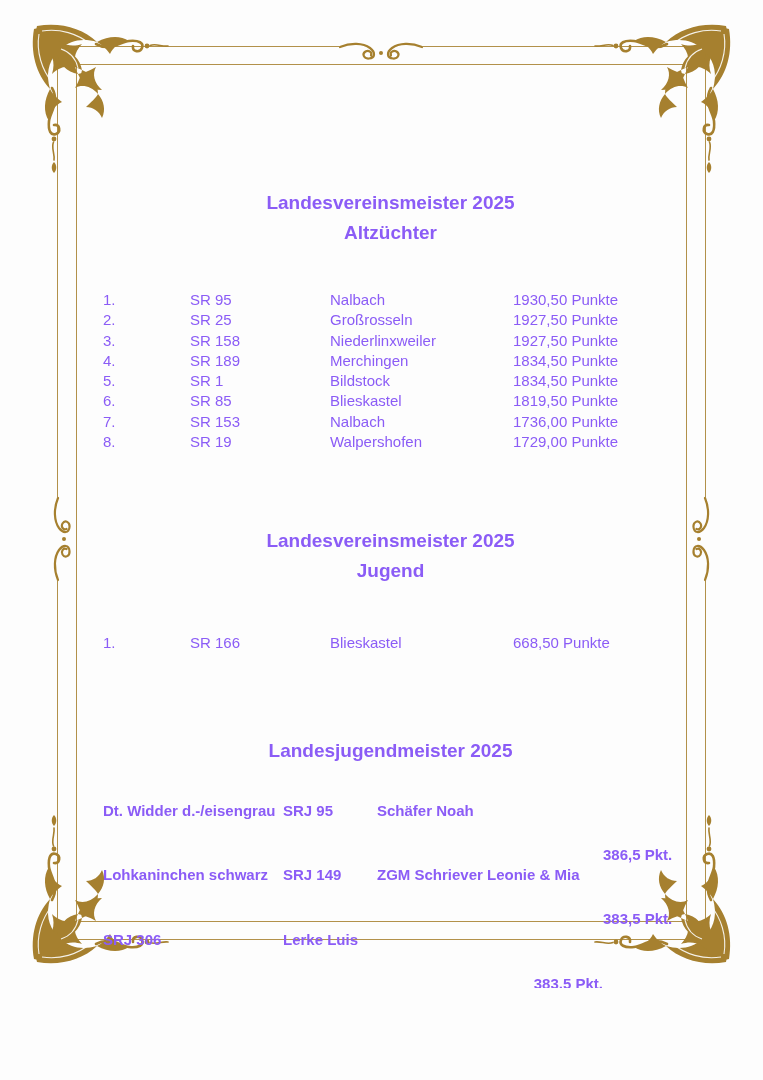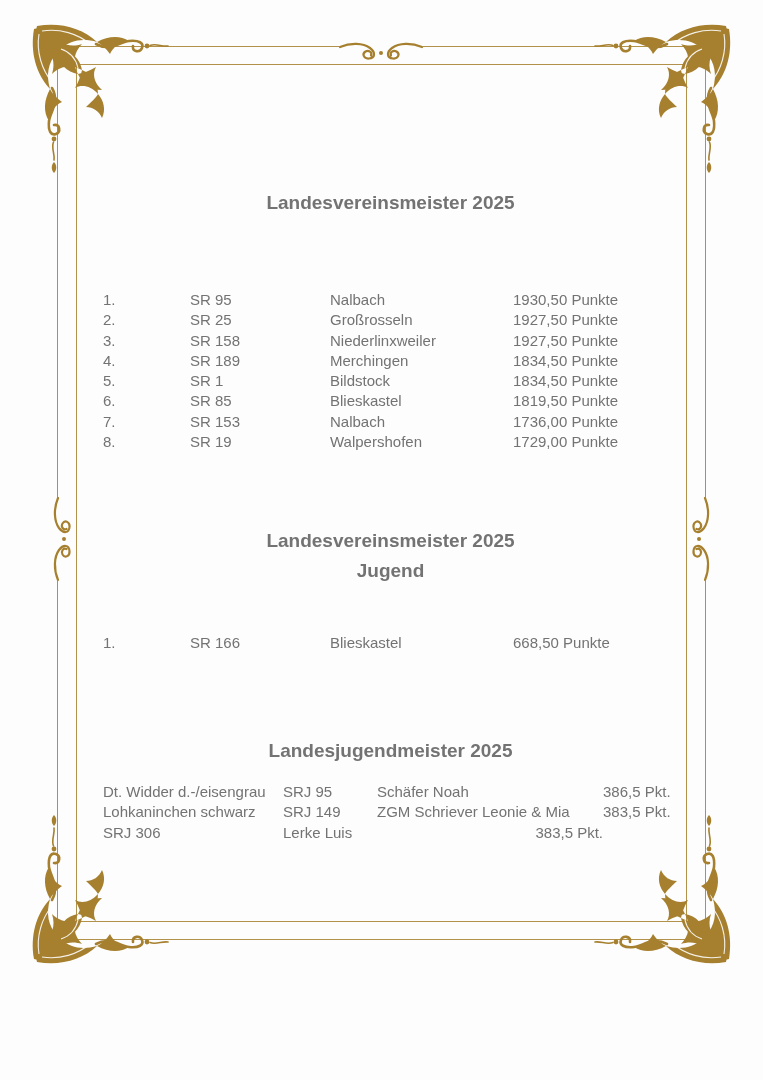--- a/index.html
+++ b/index.html
@@ -4,21 +4,21 @@
 <style>
   * { margin: 0; padding: 0; box-sizing: border-box; }
   html, body { background: #fdfdfd; }
   .page {
     position: relative;
     width: 763px;
     height: 988px;
     background: #fdfdfd;
     overflow: hidden;
     font-family: "Liberation Sans", sans-serif;
-    color: #737373;
+    color: #8b5cf6;
   }
   
   .frame-outer {
     position: absolute; left: 57px; top: 46px; right: 57px; bottom: 48px;
     border: 1px solid #b2914a;
   }
   .frame-inner {
     position: absolute; left: 76px; top: 64px; right: 76px; bottom: 66px;
     border: 1px solid #b2914a;
   }
@@ -41,25 +41,25 @@
     text-align: center; font-weight: bold; font-size: 19px; line-height: 30px;
   }
   .pos-t1 { top: 188px; }
   .pos-t2 { top: 526px; }
   .pos-t3 { top: 736px; }
 
   
   .tbl { position: absolute; left: 103px; font-size: 15px; line-height: 20.3px; }
   .pos-tbl1 { top: 290px; }
   .pos-tbl2 { top: 633px; }
-  .pos-tbl3 { top: 782px; }
+  .pos-tbl3 { top: 801px; font-weight: bold; }
   .tbl .row { display: grid; }
   .tA .row { grid-template-columns: 87px 140px 183px 1fr; width: 573px; }
   .tB .row { grid-template-columns: 180px 94px 226px 1fr; width: 564px; }
-  .tB .pts { text-align: right; }
+  .tB .pts { text-align: right; margin-top: 44px; }
   .row span { white-space: nowrap; }
 </style>
 </head>
 <body>
 
 <svg width="0" height="0" style="position:absolute">
   <defs>
     <symbol id="corner-flourish" viewBox="0 0 140 152">
       <g fill="none" stroke="#a6802f" stroke-linecap="round">
         <path d="M66,22 C80,30 90,20 99,19 C109,18 114,21 112,26 C110,31 102,30 103,24" stroke-width="2.6"></path>
@@ -122,20 +122,21 @@
     </svg>
   <svg class="scroll s-left">
       <use href="#scroll-ornament"></use>
     </svg>
   <svg class="scroll s-right">
       <use href="#scroll-ornament"></use>
     </svg>
 
   <div class="title pos-t1">
     <div>Landesvereinsmeister 2025</div>
+    <div>Altzüchter</div>
   </div>
   <div class="tbl tA pos-tbl1">
   <div class="row">
     <span>1.</span>
     <span>SR 95</span>
     <span>Nalbach</span>
     <span>1930,50 Punkte</span>
   </div>
 
   <div class="row">

